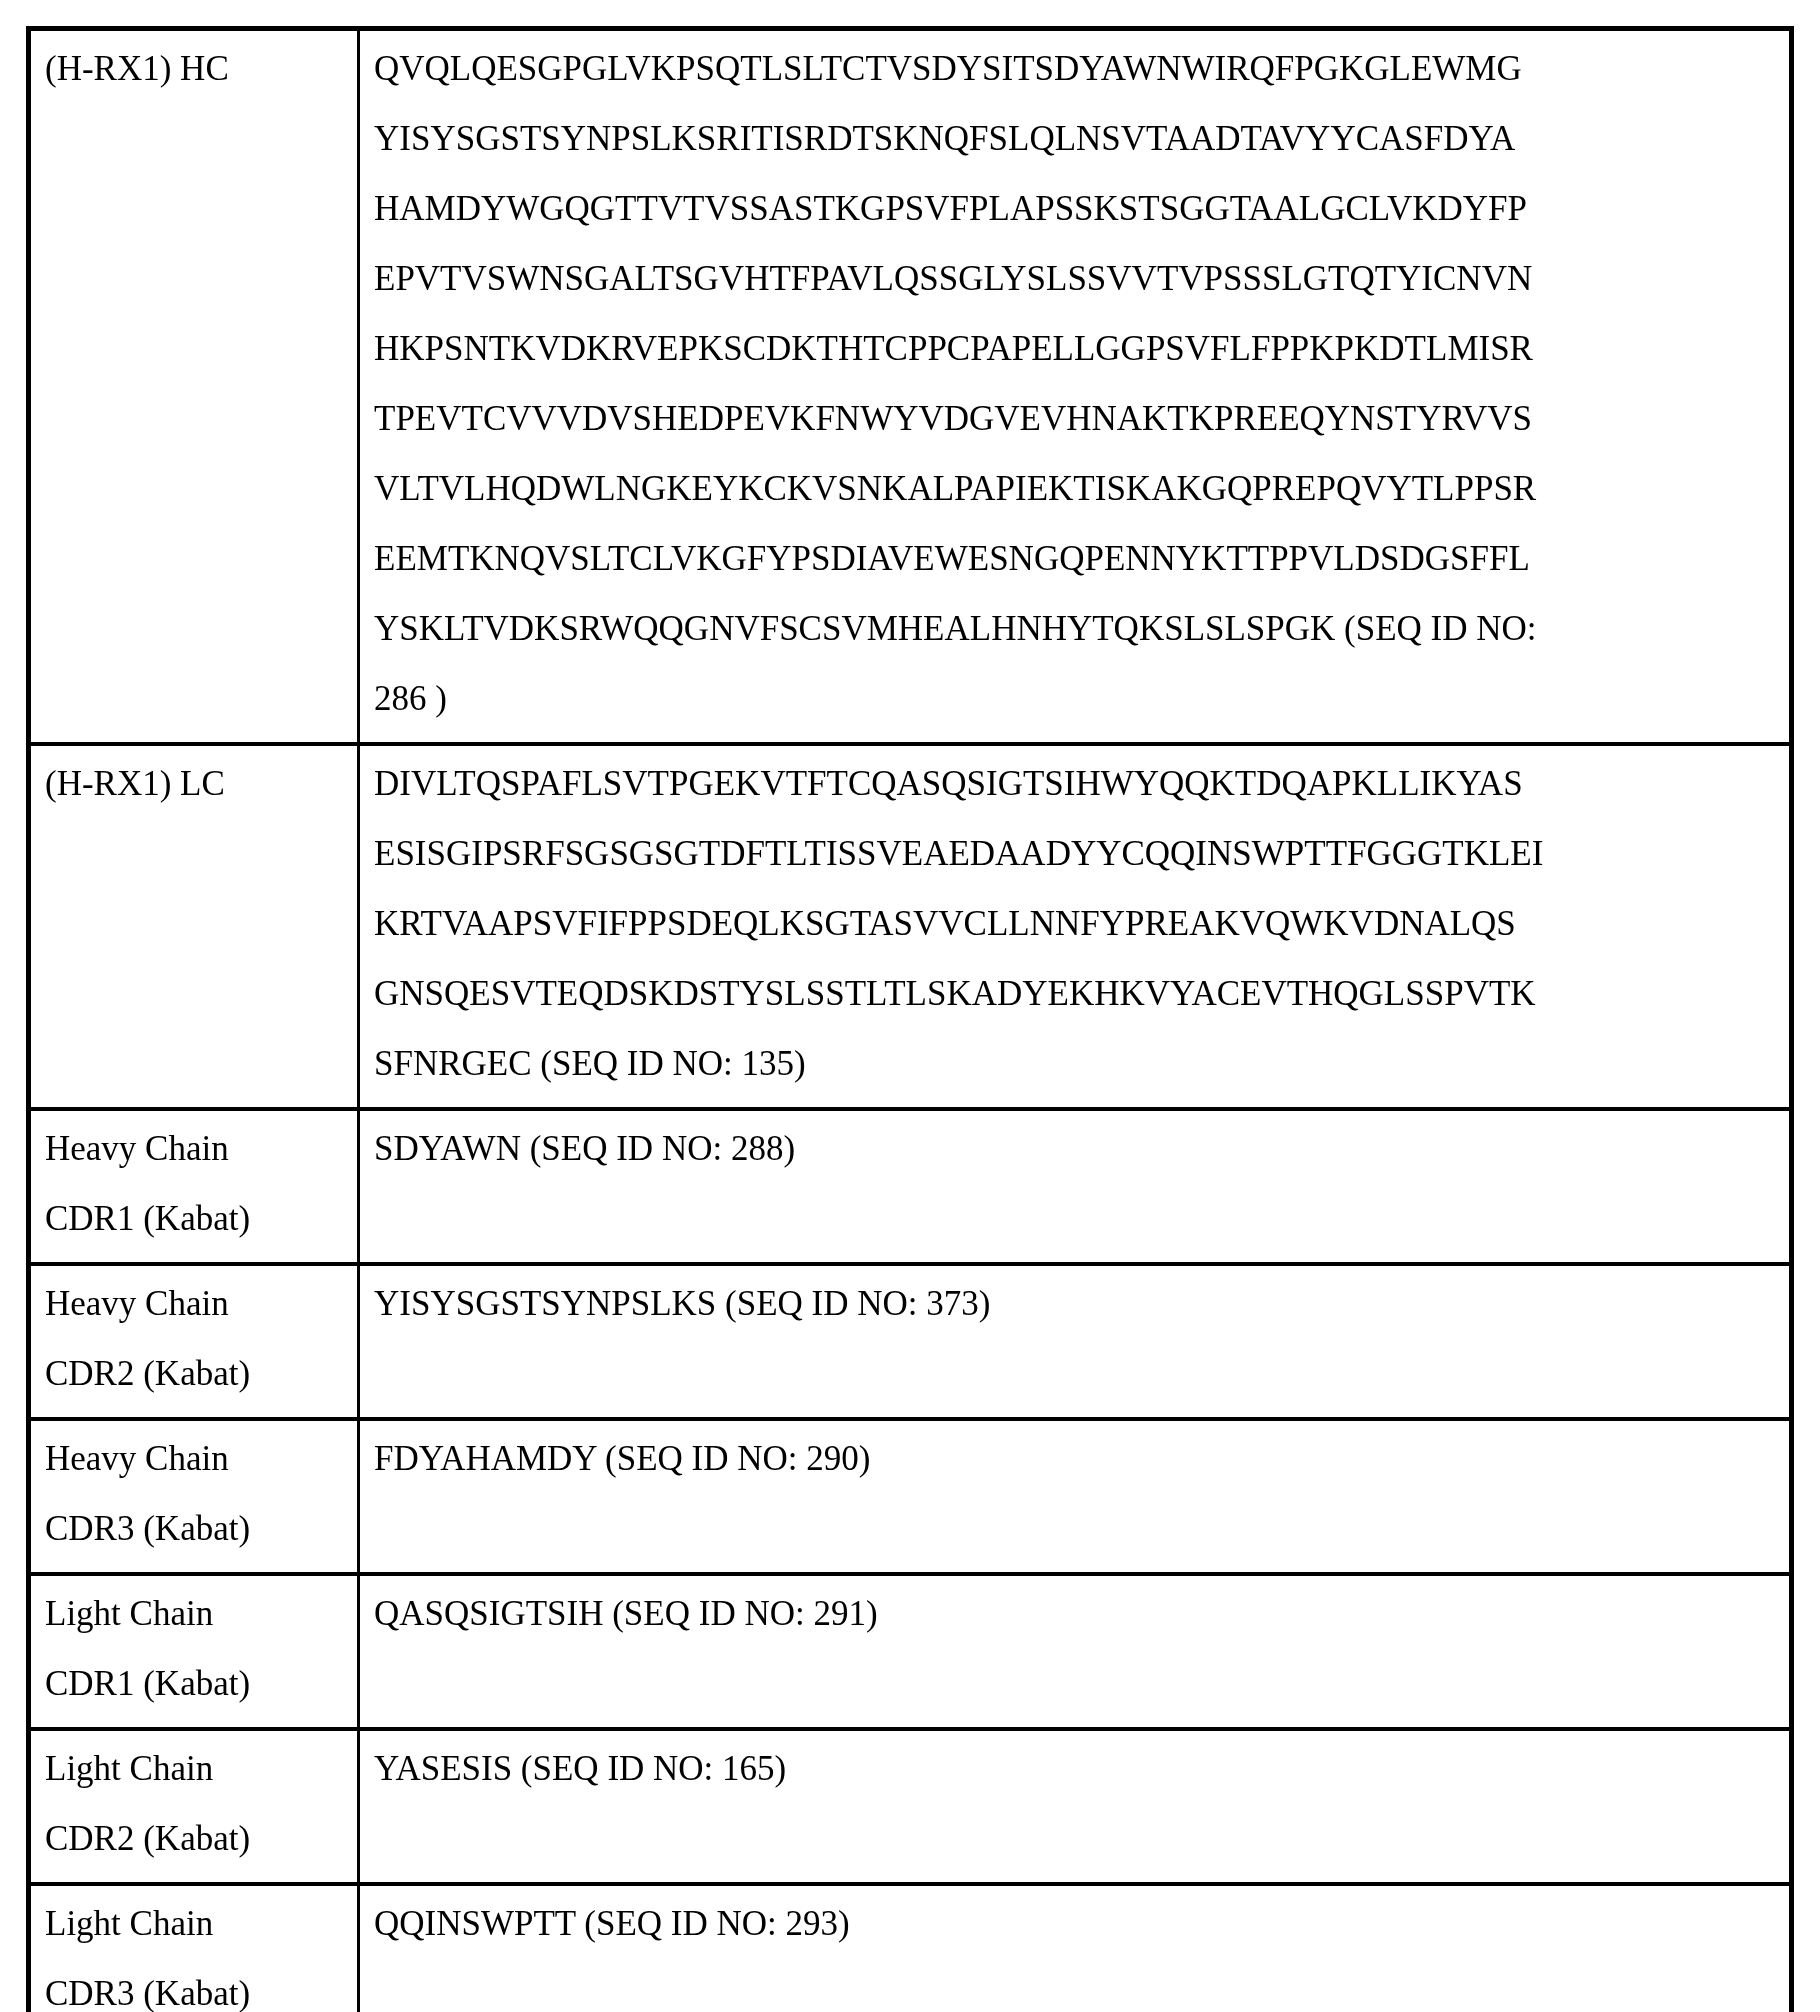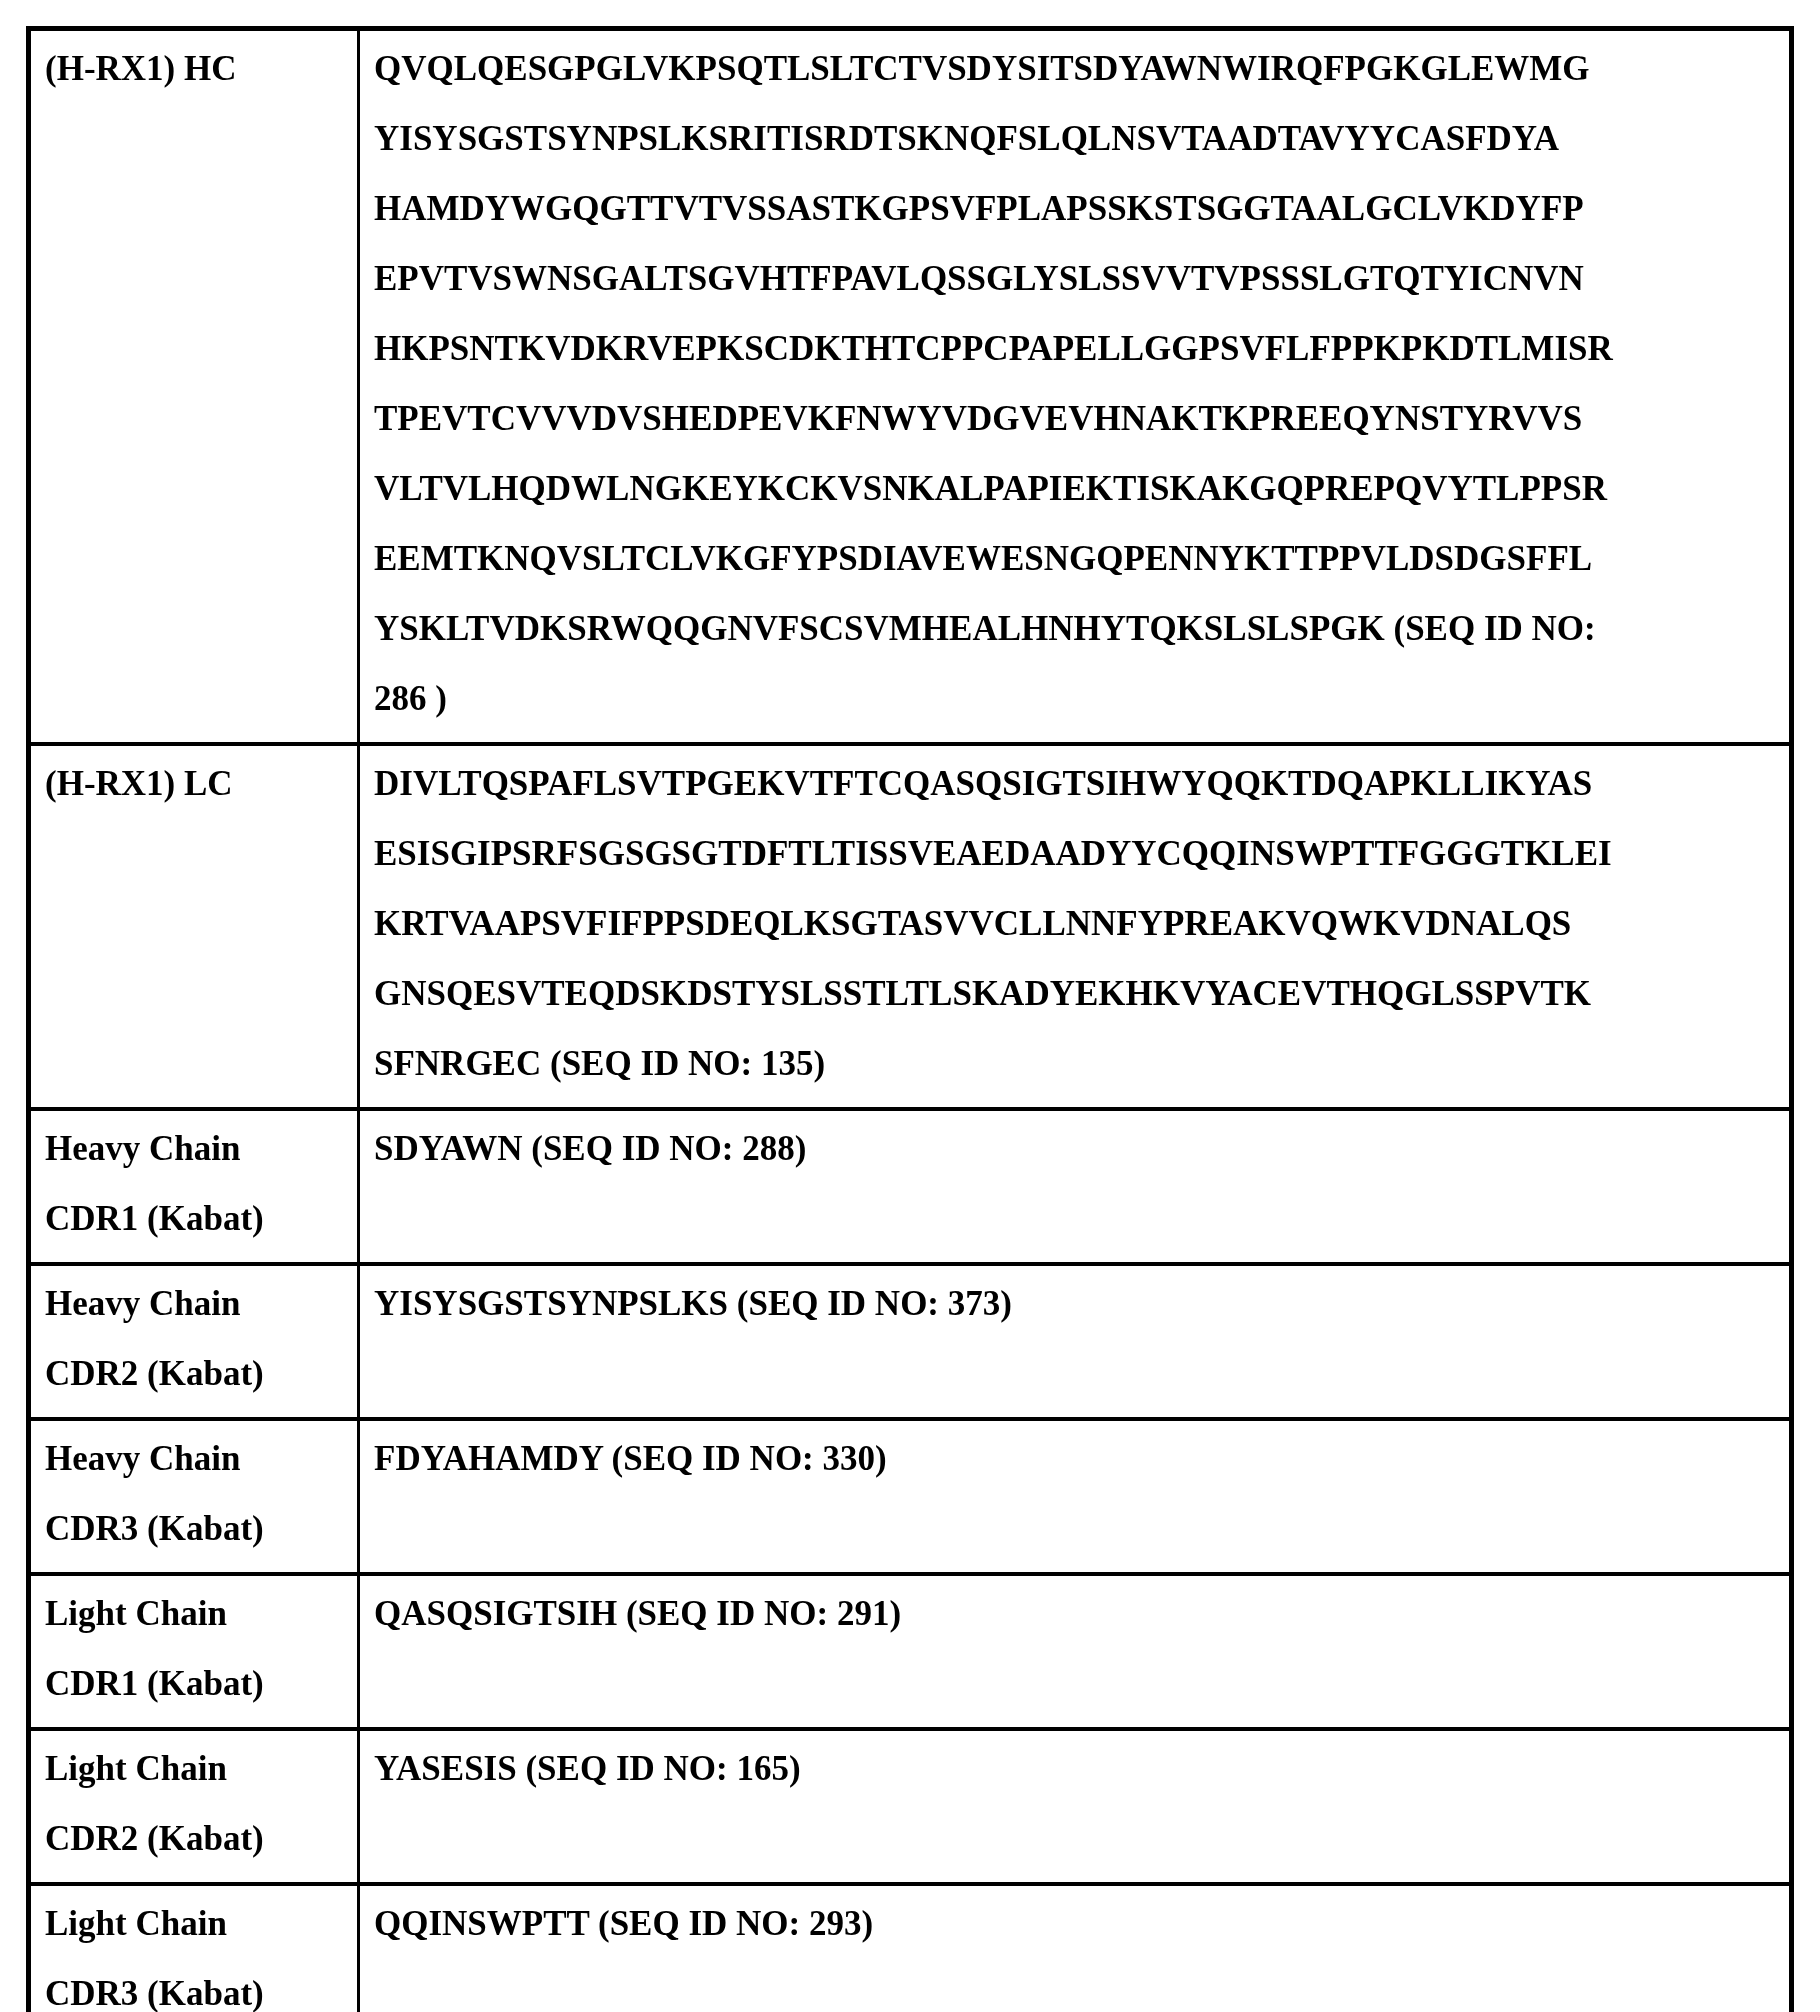--- a/index.html
+++ b/index.html
@@ -8,21 +8,20 @@
     background: #ffffff;
   }
   .page {
     position: relative;
     width: 1820px;
     height: 2012px;
     background: #ffffff;
     font-family: "Liberation Serif", "DejaVu Serif", serif;
     color: #000000;
     box-sizing: border-box;
-    font-weight: bold;
   }
   table.seq-table {
     position: absolute;
     left: 26px;
     top: 26px;
     width: 1768px;
     border-collapse: collapse;
     border: 5px solid #000000;
     table-layout: fixed;
   }
@@ -88,21 +87,21 @@
 
   <tr>
     <td class="label-cell">Heavy Chain
 CDR2 (Kabat)</td>
     <td class="seq-cell">YISYSGSTSYNPSLKS (SEQ ID NO: 373)</td>
   </tr>
 
   <tr>
     <td class="label-cell">Heavy Chain
 CDR3 (Kabat)</td>
-    <td class="seq-cell">FDYAHAMDY (SEQ ID NO: 330)</td>
+    <td class="seq-cell">FDYAHAMDY (SEQ ID NO: 290)</td>
   </tr>
 
   <tr>
     <td class="label-cell">Light Chain
 CDR1 (Kabat)</td>
     <td class="seq-cell">QASQSIGTSIH (SEQ ID NO: 291)</td>
   </tr>
 
   <tr>
     <td class="label-cell">Light Chain

